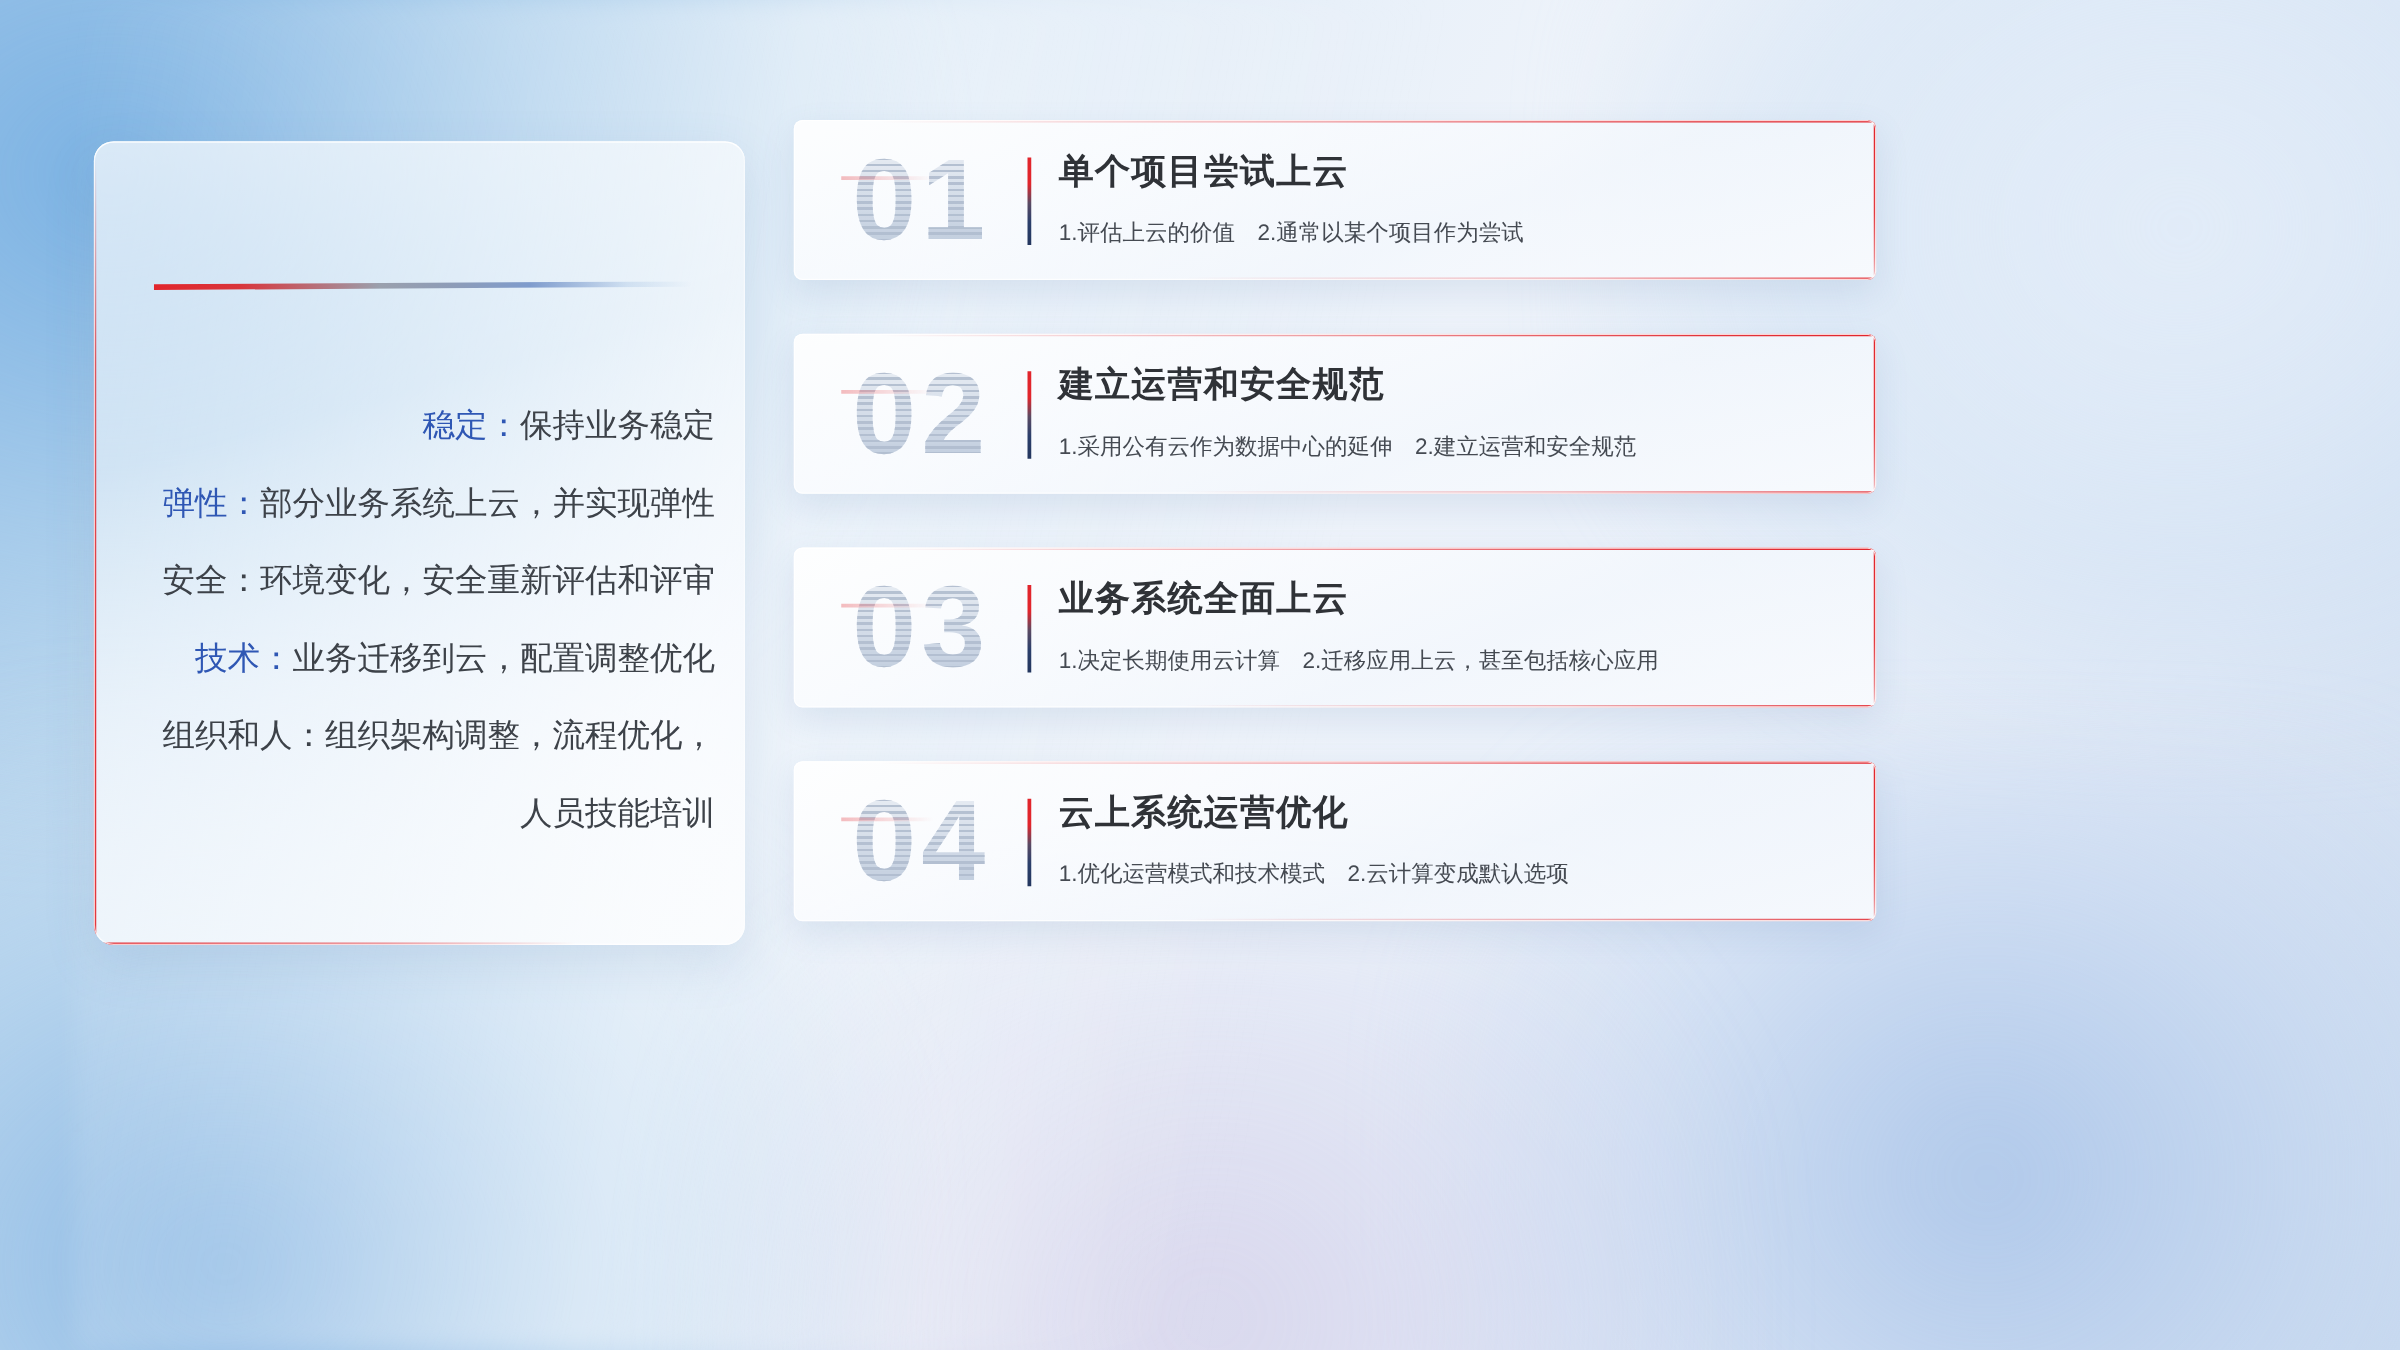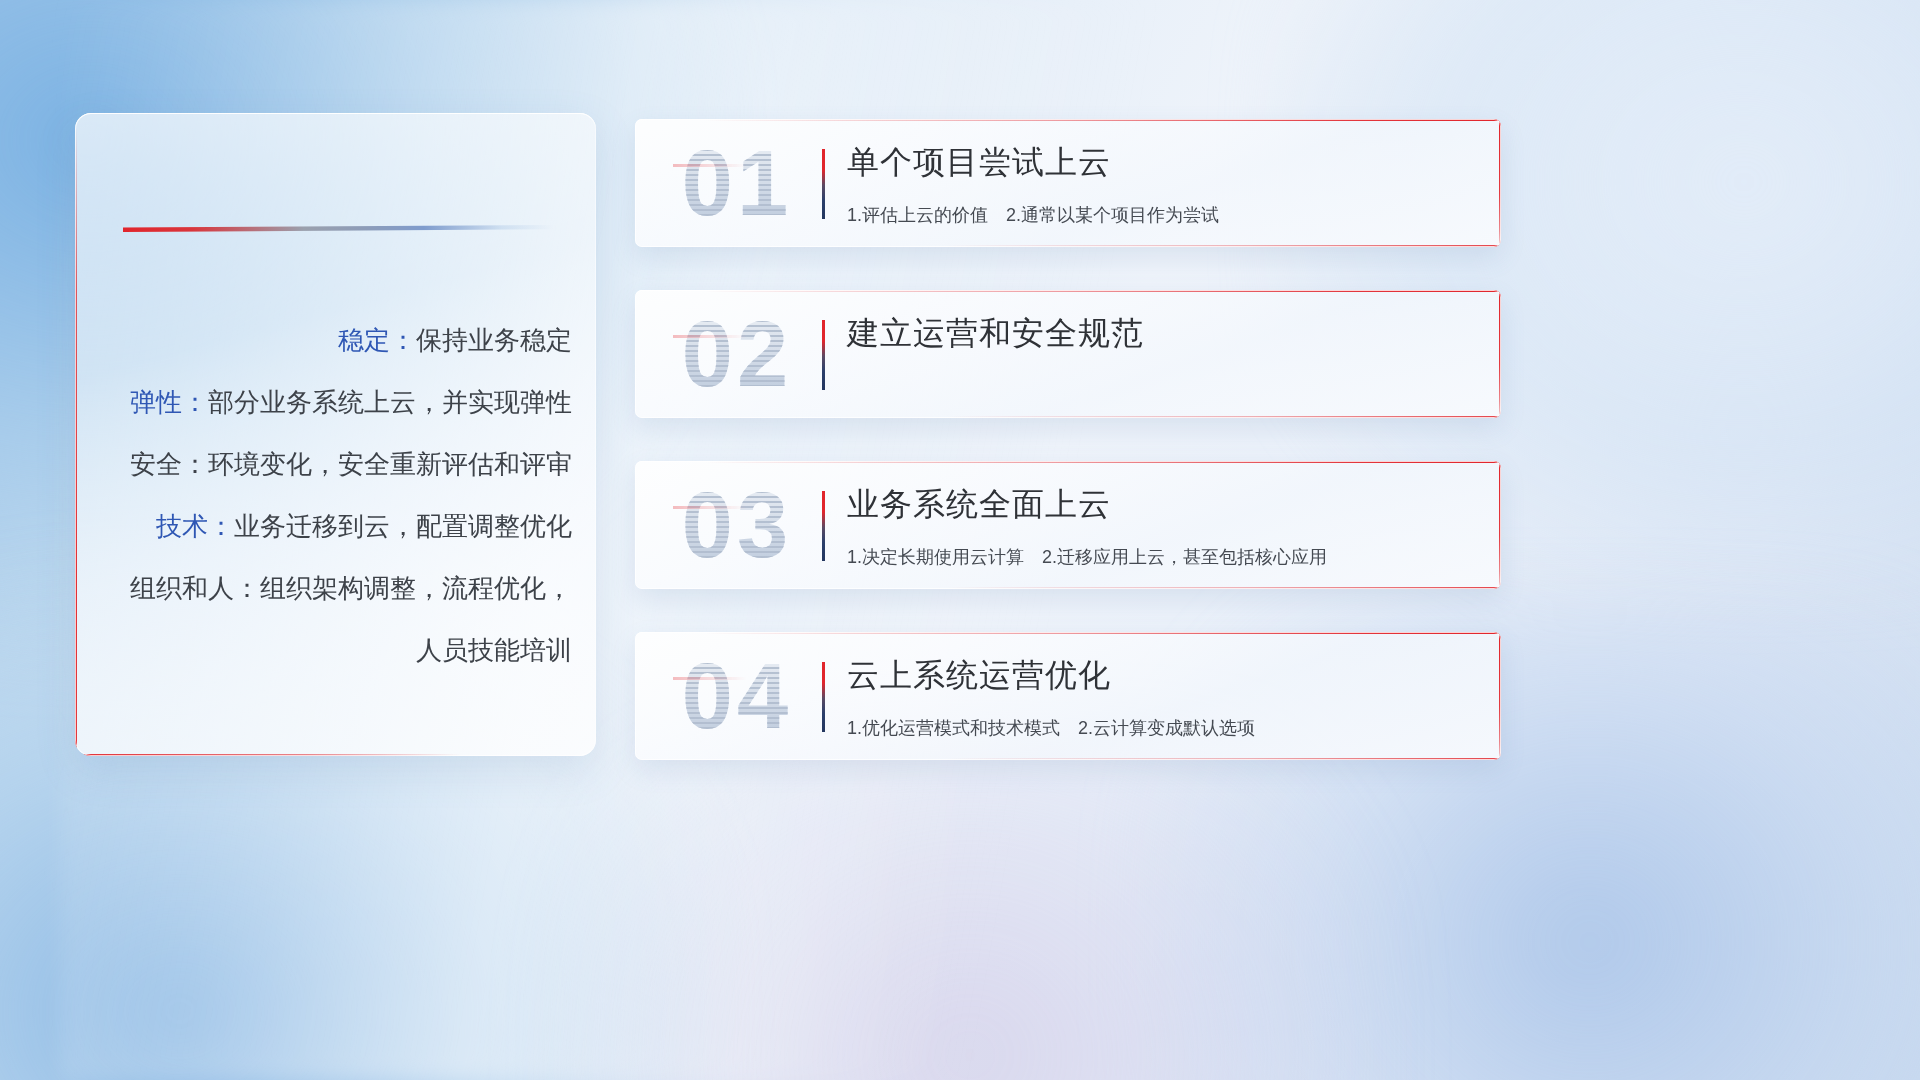--- a/index.html
+++ b/index.html
@@ -84,21 +84,21 @@
   .lc-list{
     position:absolute; left:32px; top:196px; right:24px;
   }
   .lc-item{
     font-size:26px; line-height:62px; color:#3d4249; white-space:nowrap;text-align:right;
   }
   .lc-item .k{ color:#2f57b4; }
   .lc-item .k.plain{ color:#3d4249; }
 
   
-  #right-col{ position:absolute; left:635px; top:119px; width:866px; z-index:3; }
+  #right-col{ position:absolute; left:635px; top:96px; width:866px; z-index:3; }
   .rc{
     position:relative; height:128px; margin-bottom:43px; border-radius:7px;
     background:linear-gradient(160deg, rgba(255,255,255,.92) 0%, rgba(252,253,255,.80) 30%, rgba(244,248,253,.78) 62%, rgba(249,251,254,.92) 100%);
     box-shadow:0 10px 26px rgba(90,130,180,.14), inset 0 1px 0 rgba(255,255,255,.9);
     overflow:hidden;
   }
   .rc:last-child{ margin-bottom:0; }
   .rc .rc-top{
     position:absolute; left:8%; top:0; right:0; height:2px;
     background:linear-gradient(to right, rgba(225,37,44,0) 0%, rgba(225,37,44,.45) 45%, rgba(225,37,44,.92) 82%, rgba(225,37,44,1) 100%);
@@ -136,21 +136,21 @@
     content:""; position:absolute; left:10%; top:32%; width:46%; height:3px;
     background:linear-gradient(to right, rgba(225,37,44,.55), rgba(225,37,44,0));
   }
 
   .rc-div{
     position:absolute; left:187px; top:30px; width:3px; height:70px;
     background:linear-gradient(to bottom,#e1252c 0%, #e1252c 30%, #5a4a63 52%, #2b3f6b 74%, #23365e 100%);
   }
   .rc-body{ position:absolute; left:212px; top:22px; right:40px; }
   .rc-title{
-    font-size:32px; font-weight:normal; color:#2f3237; letter-spacing:1px;
+    font-size:28px; font-weight:bold; color:#2f3237; letter-spacing:1px;
     white-space:nowrap;
   }
   .rc-sub{
     margin-top:18px; font-size:18px; color:#454a52; white-space:nowrap;
   }
   .rc-sub .gap{ display:inline-block; width:18px; }
 </style>
 </head>
 <body>
 
@@ -210,20 +210,21 @@
 
   <article class="rc">
     <div class="rc-top"></div>
     <div class="rc-right"></div>
     <div class="rc-bot"></div>
     <div class="rc-hl"></div>
     <div class="rc-num">02</div>
     <div class="rc-div"></div>
     <div class="rc-body">
       <div class="rc-title">建立运营和安全规范</div>
+      <div class="rc-sub"><span>1.采用公有云作为数据中心的延伸</span><span class="gap"></span><span>2.建立运营和安全规范</span></div>
     </div>
   </article>
 
   <article class="rc">
     <div class="rc-top"></div>
     <div class="rc-right"></div>
     <div class="rc-bot"></div>
     <div class="rc-hl"></div>
     <div class="rc-num">03</div>
     <div class="rc-div"></div>

